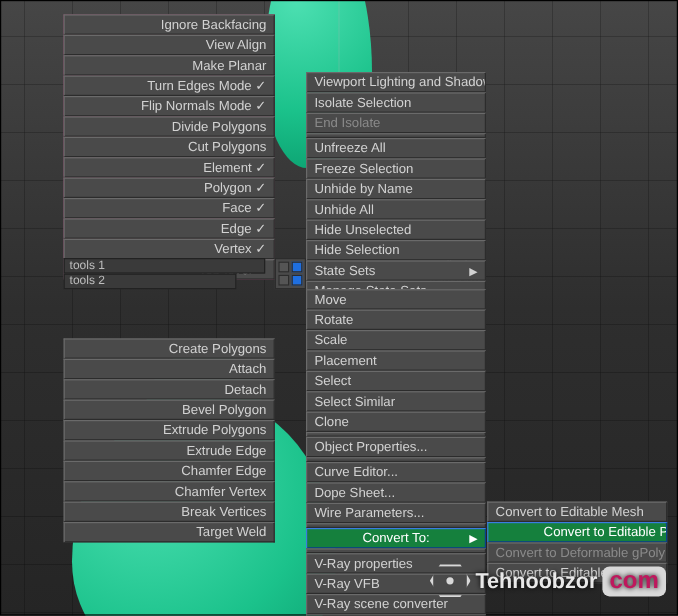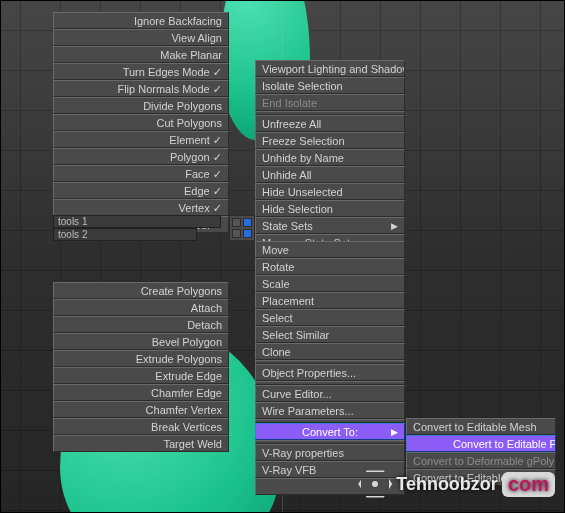--- a/index.html
+++ b/index.html
@@ -44,21 +44,21 @@
     background: #4a4a4a;
     border-top: 1px solid #6a6a6a;
     border-left: 1px solid #6a6a6a;
     border-right: 1px solid #2c2c2c;
     border-bottom: 1px solid #2c2c2c;
     white-space: nowrap; overflow: hidden;
     color: #d2d2d2;
   }
   .row.sep { height: 4px; padding:0; background:#4a4a4a; border-top:1px solid #6a6a6a; border-bottom:1px solid #2c2c2c; }
   .row.dim { color: #8a8a8a; }
-  .row.hi  { background: #8b5cf6; color: #fff; border-color:#3a7de0 #0c3e8a #0c3e8a #3a7de0;padding-left:46px; }
+  .row.hi  { background: #15803d; color: #fff; border-color:#3a7de0 #0c3e8a #0c3e8a #3a7de0;padding-left:46px; }
   .arrow { float: right; margin-left: 6px; font-size: 9px; line-height:17px; }
 
   .panel-left {
     position: absolute;
     left: 53px; top: 12px; width: 176px;
     background: #ec4899;
   }
   .panel-left .row { text-align: right; }
 
   .quad {
@@ -196,26 +196,28 @@
     <div class="row"><span>Rotate</span></div>
     <div class="row"><span>Scale</span></div>
     <div class="row"><span>Placement</span></div>
     <div class="row"><span>Select</span></div>
     <div class="row"><span>Select Similar</span></div>
     <div class="row"><span>Clone</span></div>
     <div class="row sep"></div>
     <div class="row"><span>Object Properties...</span></div>
     <div class="row sep"></div>
     <div class="row"><span>Curve Editor...</span></div>
+    <div class="row"><span>Dope Sheet...</span></div>
     <div class="row"><span>Wire Parameters...</span></div>
     <div class="row sep"></div>
     <div class="row hi"><span>Convert To:</span><span class="arrow">▶</span></div>
     <div class="row sep"></div>
     <div class="row"><span>V-Ray properties</span></div>
     <div class="row"><span>V-Ray VFB</span></div>
+    <div class="row"><span>V-Ray scene converter</span></div>
     <div class="row"></div>
   </div>
 
 <div class="submenu" id="submenu">
     <div class="row"><span>Convert to Editable Mesh</span></div>
     <div class="row hi"><span>Convert to Editable Poly</span></div>
     <div class="row dim"><span>Convert to Deformable gPoly</span></div>
     <div class="row"><span>Convert to Editable Patch</span></div>
   </div>
 

